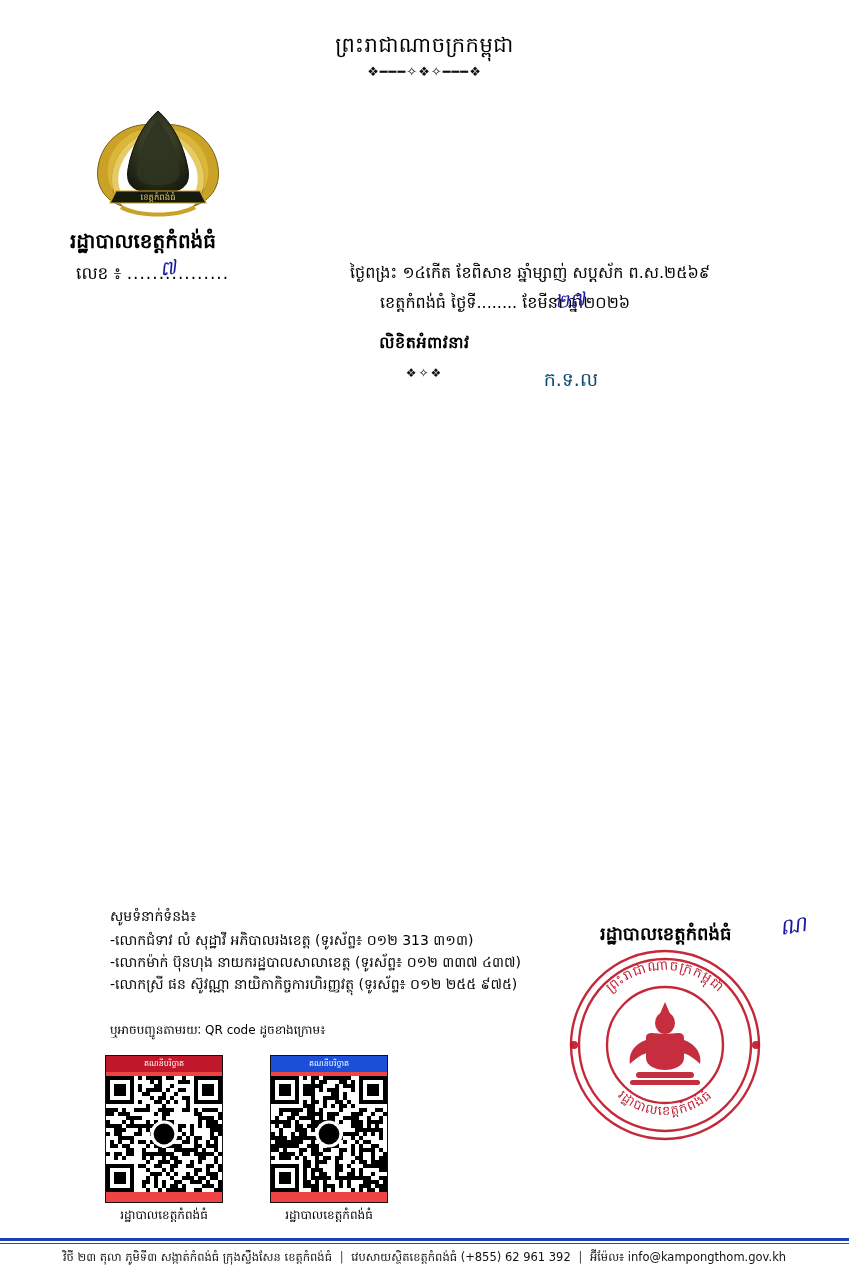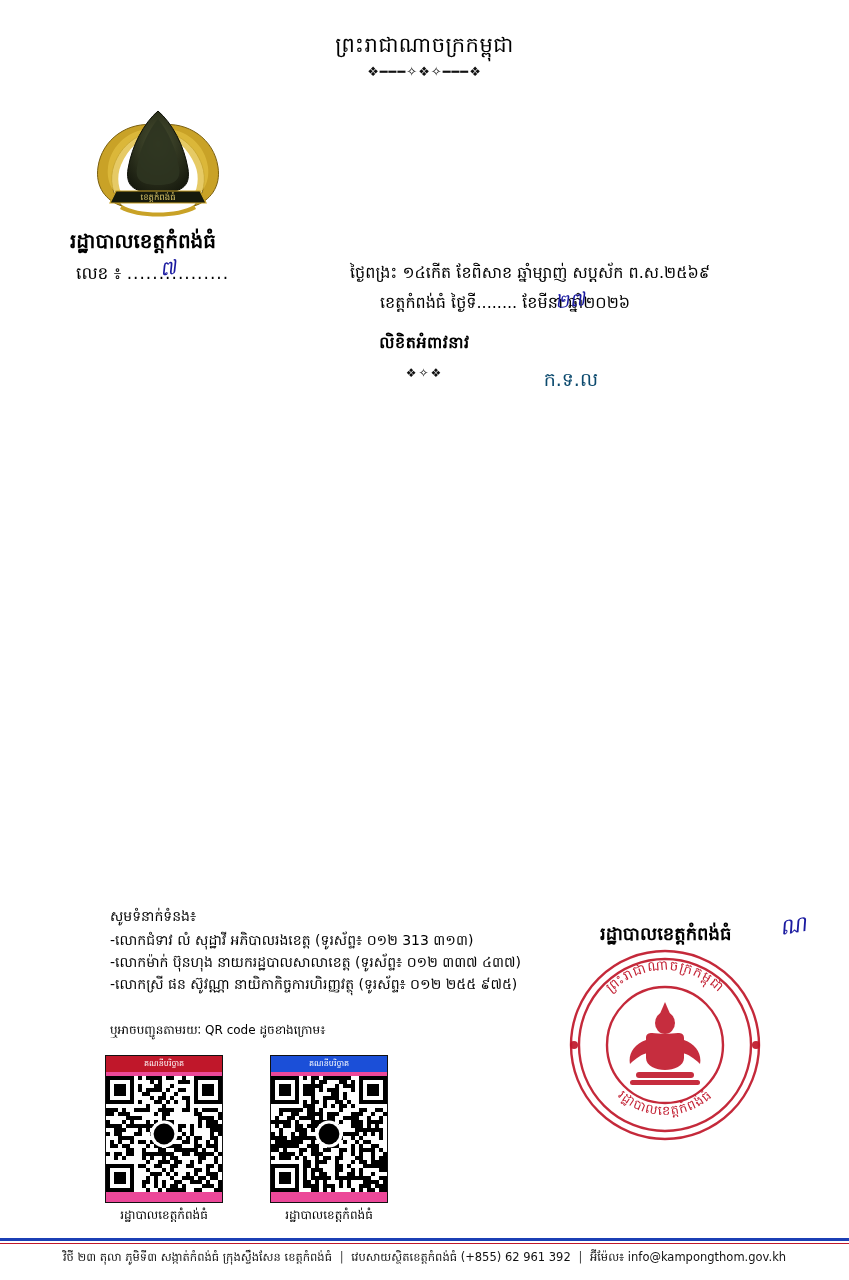--- a/index.html
+++ b/index.html
@@ -172,21 +172,21 @@
     top: 1055px;
     left: 105px;
     width: 320px;
     height: 175px;
   }
   .qr-box {
     position: absolute;
     width: 118px;
     height: 148px;
     border: 1.5px solid #111;
-    background: #ec4899;
+    background: #ef4444;
     box-sizing: border-box;
   }
   .qr-box.one { left: 0; top: 0; }
   .qr-box.two { left: 165px; top: 0; }
   .qr-cap {
     height: 16px;
     font-size: 8px;
     color: #fff;
     text-align: center;
     line-height: 16px;

